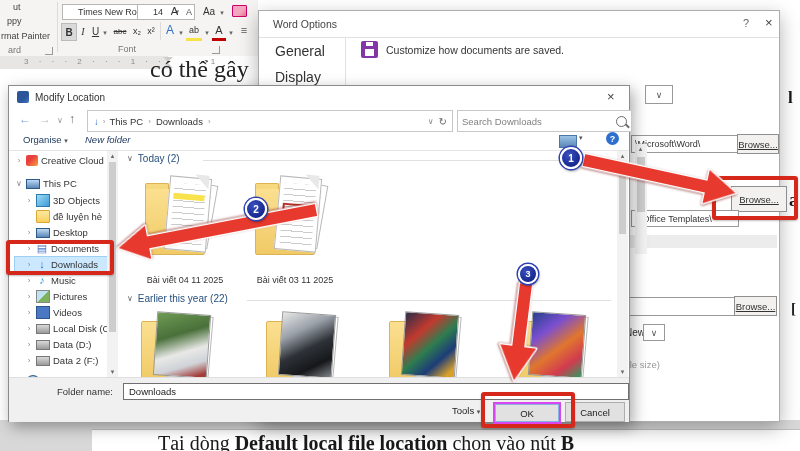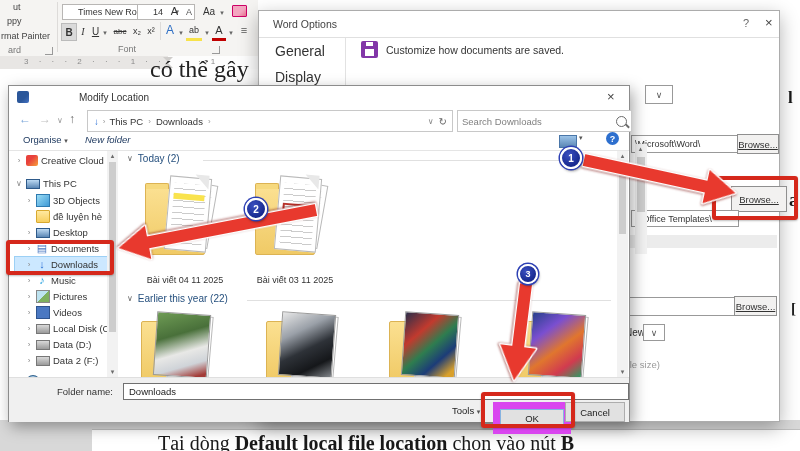--- a/index.html
+++ b/index.html
@@ -78,21 +78,21 @@
   .flabel{position:absolute;width:100px;text-align:center;font-size:9px;color:#333;white-space:nowrap;}
   
   .ef{position:absolute;width:85px;height:72px;}
   .ef .back{position:absolute;left:2px;top:10px;width:56px;height:58px;background:linear-gradient(#fbe091,#f0ca66);border:1px solid #dcb353;border-radius:2px;}
   .ef .page{position:absolute;left:30px;top:4px;width:40px;height:62px;background:#fff;border:1px solid #b9b9b9;transform:rotate(5deg);}
   .ef .photo{position:absolute;left:16px;top:2px;width:52px;height:62px;transform:rotate(4deg);border:1px solid #9a9a9a;}
   
   #ml-footer{position:absolute;left:0;top:291px;width:100%;height:44px;background:#f0f0f0;border-top:1px solid #dfdfdf;}
   .fn-input{position:absolute;left:114px;top:5px;width:494px;height:15px;background:#fff;border:1px solid #707070;font-size:9.5px;color:#222;display:flex;align-items:center;padding:0 5px;}
   .btn{position:absolute;background:#e1e1e1;border:1px solid #adadad;font-size:9.5px;color:#222;display:flex;align-items:center;justify-content:center;}
-  .btn.def{border:7px solid #d946ef;box-shadow:inset 0 0 0 1px #86b3e0;}
+  .btn.def{border:2px solid #d946ef;box-shadow:inset 0 0 0 1px #86b3e0;}
   .badge{position:absolute;border-radius:50%;background:radial-gradient(circle at 38% 32%,#3a4fc0,#17298f 70%);color:#fff;font-weight:bold;display:flex;align-items:center;justify-content:center;border:2px solid #fff;box-shadow:0 0 0 1.5px #2e41b5, 1px 2px 3px rgba(0,0,0,.45);z-index:60;}
   .redrect{position:absolute;border:4px solid #d5281b;border-radius:3px;box-shadow:0 1px 2px rgba(0,0,0,.25);z-index:58;}
   svg.arrow{position:absolute;overflow:visible;transform-origin:0 20px;z-index:59;filter:drop-shadow(0.5px 1px 1px rgba(120,10,5,.6));}
   
   #bottom{position:absolute;left:0;top:420px;width:800px;height:31px;background:#d8d8d8;z-index:5;}
   #bottom .page{position:absolute;left:92px;top:9px;width:708px;height:22px;background:#fff;overflow:hidden;border-top:1px solid #bfbfbf;}
   
   .frag{position:absolute;font-family:"Liberation Serif","DejaVu Serif",serif;font-weight:bold;color:#1a1a1a;z-index:1;}
 </style>
 </head>
@@ -202,21 +202,21 @@
 
     <div class="sb" style="left:376px;top:133px;width:12px;height:110px;">
       <div class="sbarrow" style="top:1px;left:0;">▴</div>
       <div class="th" style="left:2px;top:13px;width:8px;height:55px;"></div>
     </div>
   </div>
 
   <div id="modloc">
     <div id="ml-title">
       <div class="winicon"></div>
-      <div class="abs" style="left:26px;top:6px;font-size:10px;color:#333;margin-left:44px;">Modify Location</div>
+      <div class="abs" style="left:26px;top:6px;font-size:10px;color:#333;">Modify Location</div>
       <div class="abs" style="left:598px;top:3px;font-size:13px;color:#444;">×</div>
     </div>
 
     <div class="navglyph" style="left:10px;color:#7da7d9;">←</div>
     <div class="navglyph" style="left:30px;color:#c0c0c0;">→</div>
     <div class="navglyph" style="left:48px;font-size:8px;color:#9a9a9a;top:30px;">∨</div>
     <div class="navglyph" style="left:60px;color:#6b6b6b;">↑</div>
 
     <div class="navbox">
       <span style="color:#2a6fd4;font-weight:bold;margin:0 4px 0 6px;">↓</span>

